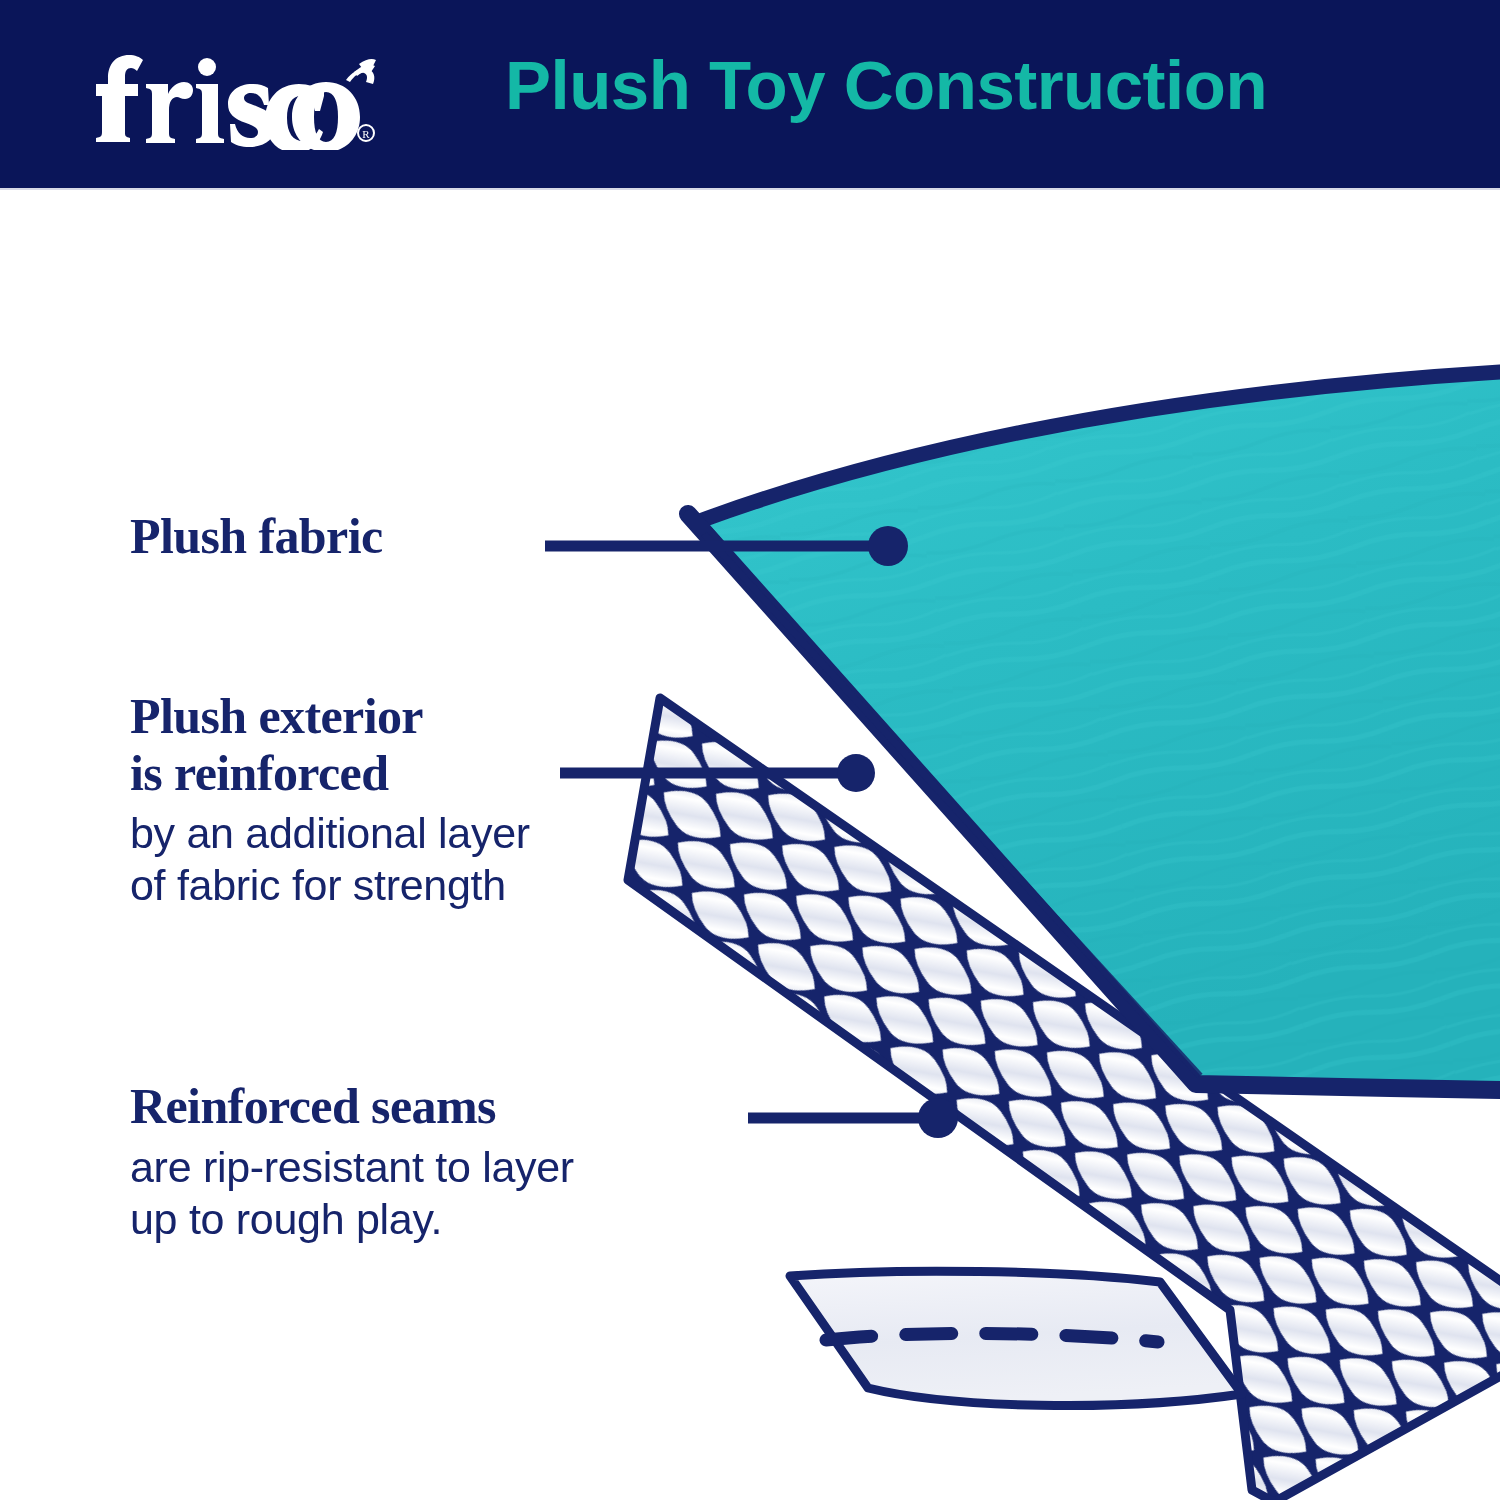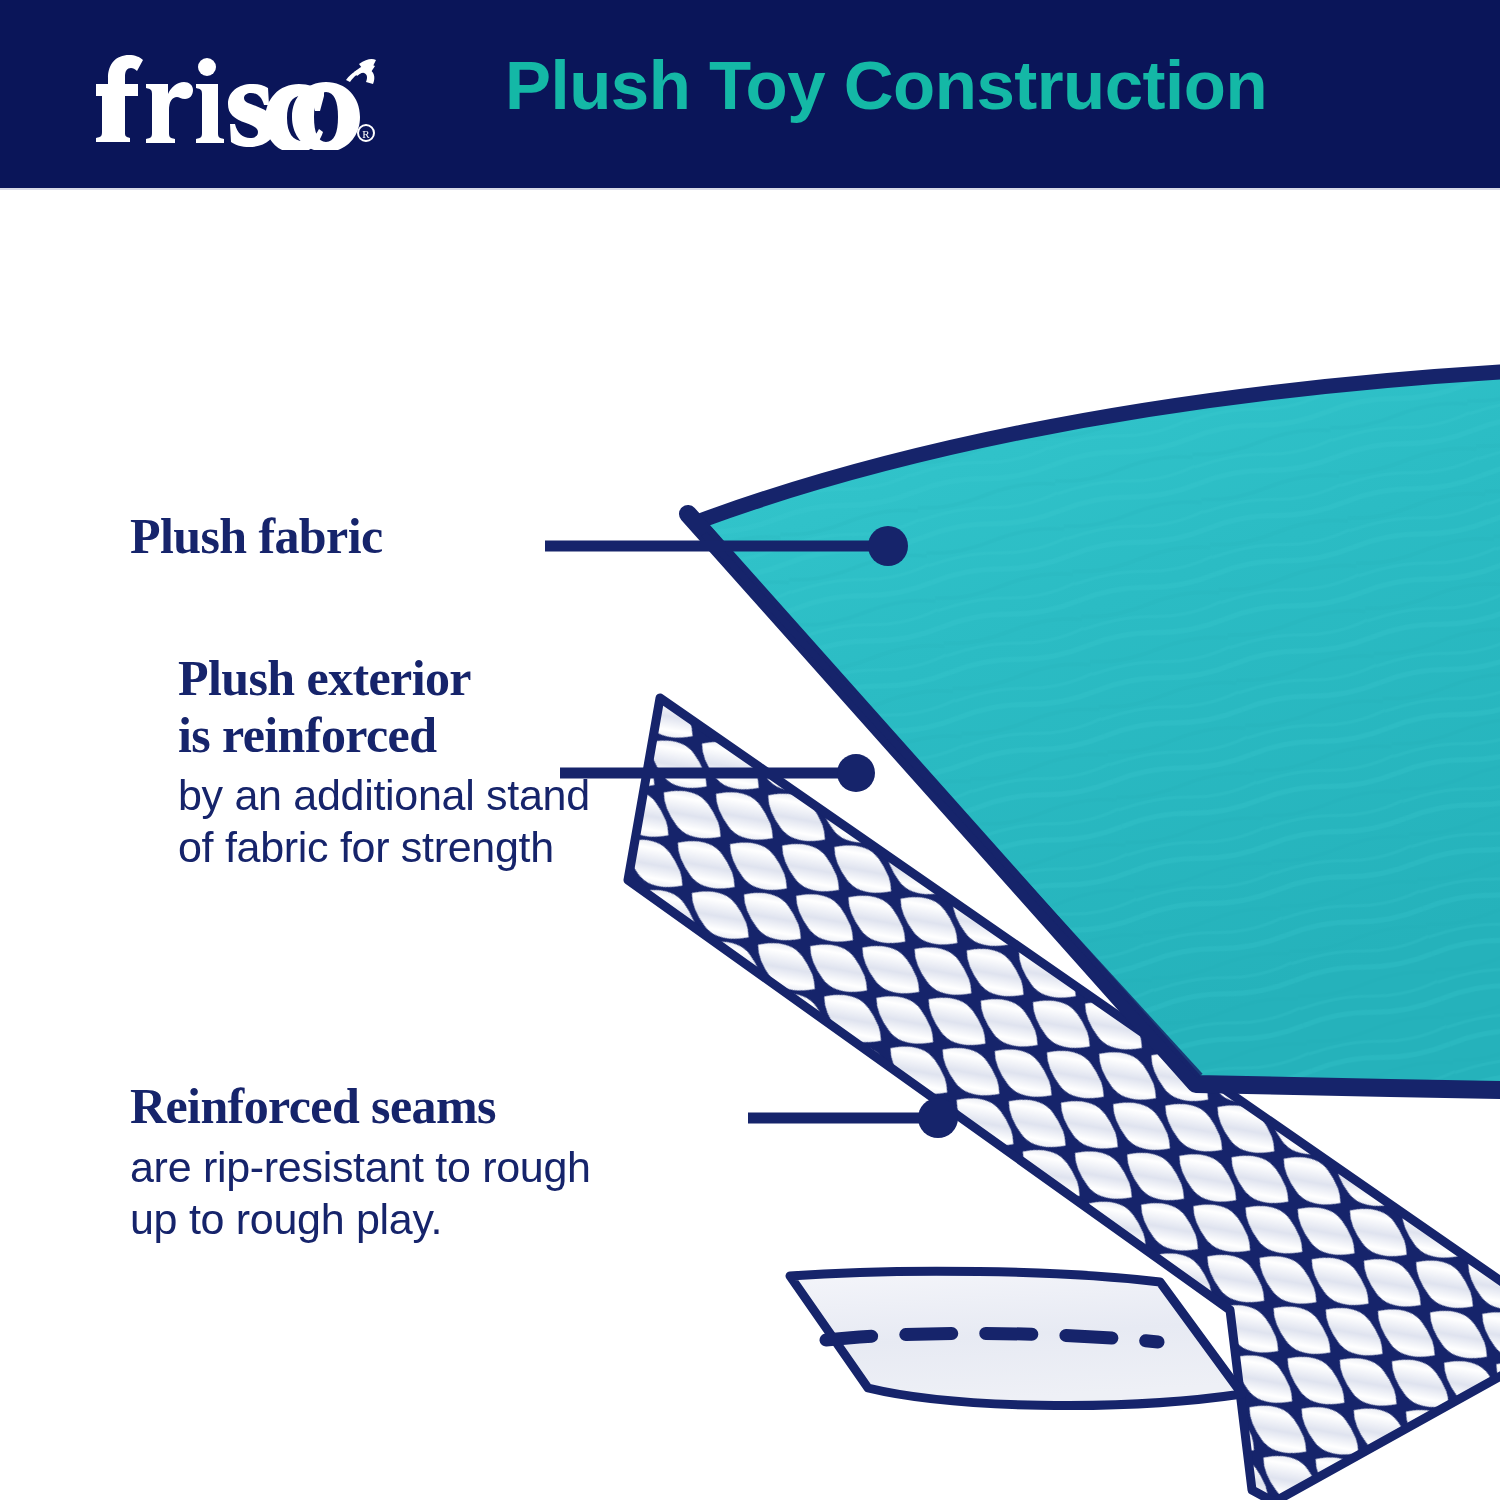--- a/index.html
+++ b/index.html
@@ -43,21 +43,21 @@
     font-size:50px; font-weight:bold; line-height:1.13;
     letter-spacing:-0.6px; white-space:nowrap;font-family:Liberation Serif, serif;
   }
   .callout .body{
     font-size:43px; font-weight:normal; line-height:1.22;
     letter-spacing:-0.3px; margin-top:6px;
   }
   .callout .body span{ display:block; white-space:nowrap; }
 
   #callout-plush-fabric{ left:130px; top:508px; }
-  #callout-plush-exterior{ left:130px; top:650px;margin-left:48px; }
+  #callout-plush-exterior{ left:130px; top:688px; }
   #callout-reinforced-seams{ left:130px; top:1078px; }
 </style>
 </head>
 <body>
 
 <div id="header-bar">
 
   <div id="brand-logo">
     <svg viewBox="0 0 300 110" width="300" height="110" aria-hidden="true">
       <g fill="#ffffff">
@@ -261,24 +261,24 @@
 </svg>
 
 <div class="callout" id="callout-plush-fabric">
   <div class="head">Plush fabric</div>
 </div>
 
 <div class="callout" id="callout-plush-exterior">
   <div class="head">Plush exterior</div>
   <div class="head">is reinforced</div>
   <div class="body">
-    <span>by an additional stand</span>
+    <span>by an additional layer</span>
     <span>of fabric for strength</span>
   </div>
 </div>
 
 <div class="callout" id="callout-reinforced-seams">
   <div class="head">Reinforced seams</div>
   <div class="body">
-    <span>are rip-resistant to rough</span>
+    <span>are rip-resistant to layer</span>
     <span>up to rough play.</span>
   </div>
 </div>
 
 </body></html>

